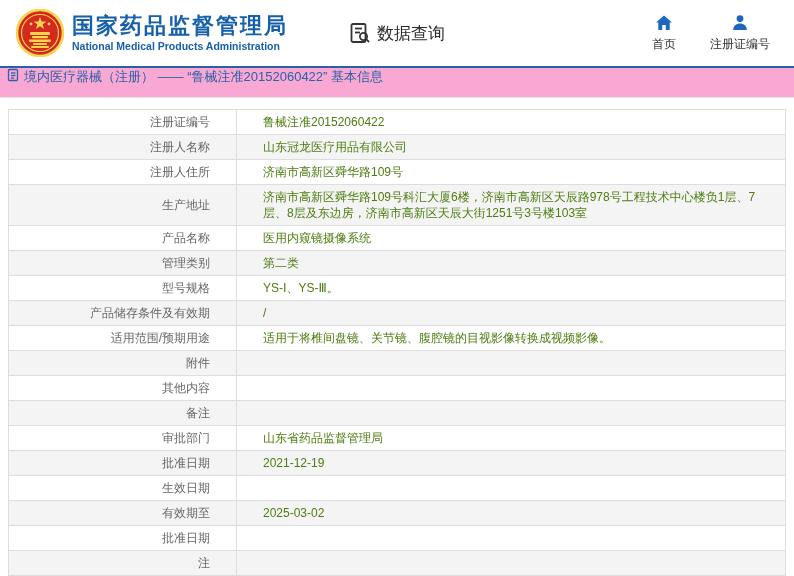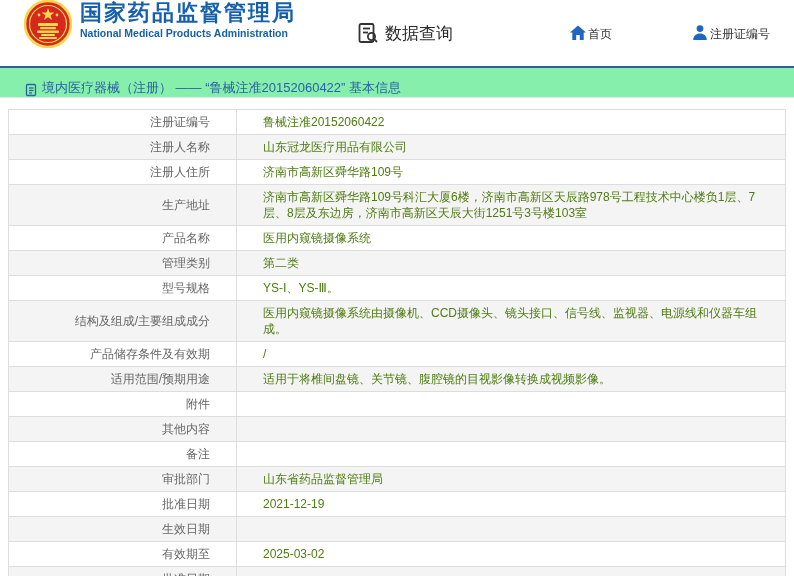--- a/index.html
+++ b/index.html
@@ -1,36 +1,36 @@
 <!DOCTYPE html>
 <html><head>
 <meta charset="utf-8">
 <style>
   * { margin:0; padding:0; box-sizing:border-box; }
   html,body { width:794px; background:#fff; font-family:"Liberation Sans","DejaVu Sans",sans-serif; }
   body { height:576px; overflow:hidden; }
 
   
-  .header { height:68px; display:flex; padding:0 14px 0 24px;
+  .header { height:68px; display:flex; align-items:center; padding:0 14px 0 16px;
             border-bottom:2px solid #2b5f9d; background:#fff; }
   .emblem { width:48px; height:48px; flex:0 0 48px; }
   .org-block { margin-left:8px; }
   .org-cn { font-size:22px; font-weight:bold; color:#1660ab; letter-spacing:2px; line-height:26px; }
   .org-en { font-size:10.5px; color:#1660ab; line-height:14px;font-weight:bold; }
   .query-tab { display:flex; align-items:center; margin-left:60px; cursor:pointer; }
   .query-tab svg { width:24px; height:24px; }
   .query-label { font-size:17px; color:#2b2b2b; margin-left:5px; }
   .top-nav { margin-left:auto; display:flex; gap:34px; padding-right:10px; }
-  .nav-item { display:flex; flex-direction:row; align-items:center; cursor:pointer;margin-left:44px; }
+  .nav-item { display:flex; flex-direction:column; align-items:center; cursor:pointer; }
   .nav-item svg { width:20px; height:20px; }
   .nav-label { font-size:12px; color:#333; margin-top:3px; }
 
   
-  .crumb-bar { height:30px; display:flex; align-items:flex-end; background:#86efac;
-               border-bottom:1px solid #e3e3e3; padding-left:24px; }
+  .crumb-bar { height:30px; display:flex; align-items:flex-start; background:#f9a8d4;
+               border-bottom:1px solid #e3e3e3; padding-left:6px; }
   .crumb-bar svg { width:14px; height:14px; margin-right:4px; }
   .crumb-text { font-size:13px; color:#2a61a8; }
 
   
   .table-wrap { padding:11px 8px 0 8px; }
   table.info { width:100%; border-collapse:collapse; table-layout:fixed; }
   table.info td { border:1px solid #ddd; font-size:12px; line-height:16px;
                   padding:4px 26px; vertical-align:middle; }
   td.label-cell { width:228px; text-align:right; color:#666; padding-right:14px; }
   td.value-cell { color:#4d7c0f; }
@@ -121,24 +121,20 @@
         </tr>
         <tr>
           <td class="label-cell">管理类别</td>
           <td class="value-cell">第二类</td>
         </tr>
         <tr>
           <td class="label-cell">型号规格</td>
           <td class="value-cell">YS-Ⅰ、YS-Ⅲ。</td>
         </tr>
         <tr>
-          <td class="label-cell">结构及组成/主要组成成分</td>
-          <td class="value-cell">医用内窥镜摄像系统由摄像机、CCD摄像头、镜头接口、信号线、监视器、电源线和仪器车组成。</td>
-        </tr>
-        <tr>
           <td class="label-cell">产品储存条件及有效期</td>
           <td class="value-cell">/</td>
         </tr>
         <tr>
           <td class="label-cell">适用范围/预期用途</td>
           <td class="value-cell">适用于将椎间盘镜、关节镜、腹腔镜的目视影像转换成视频影像。</td>
         </tr>
         <tr>
           <td class="label-cell">附件</td>
           <td class="value-cell"></td>

